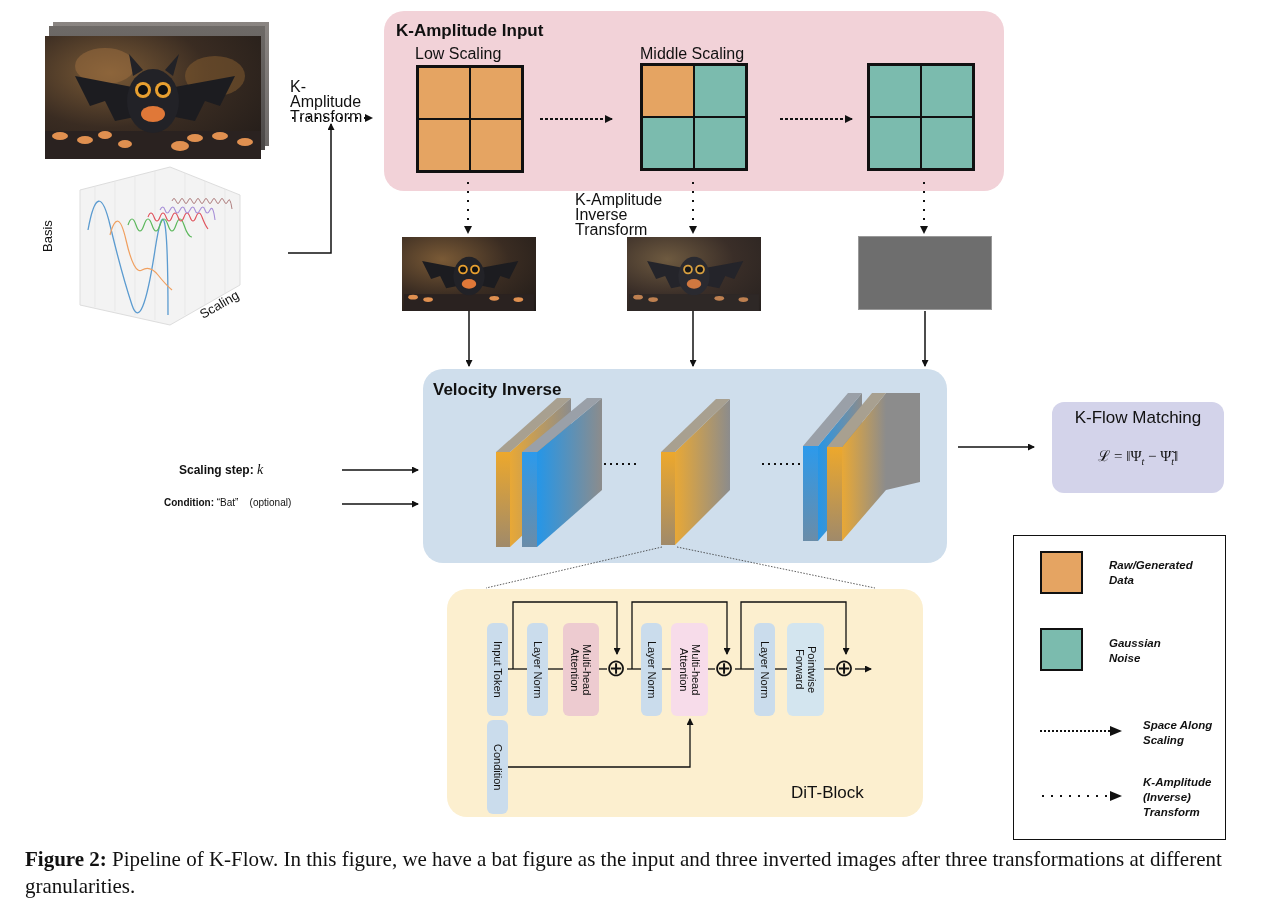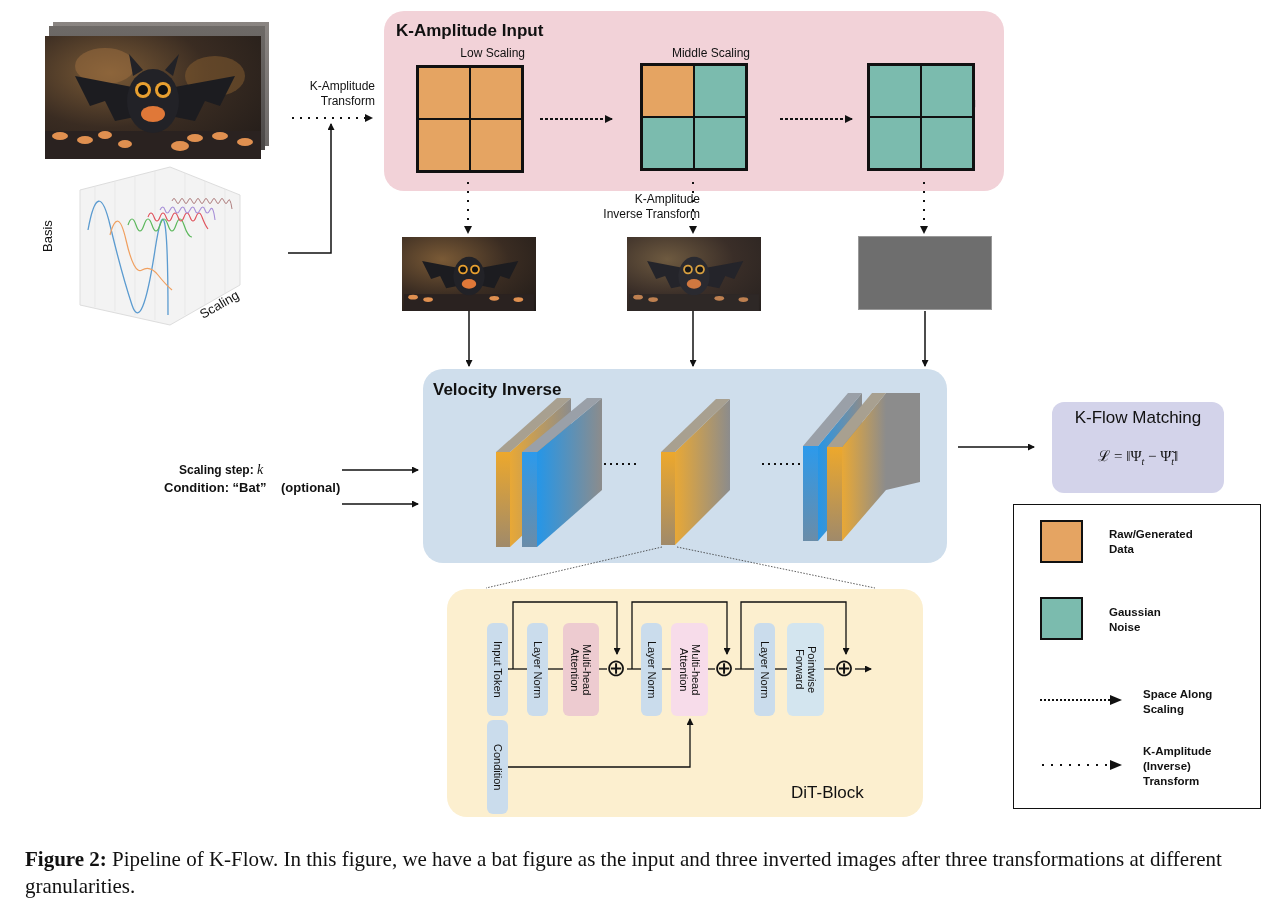--- a/index.html
+++ b/index.html
@@ -1,25 +1,25 @@
 <!DOCTYPE html>
 <html><head>
 <meta charset="utf-8">
 <style>
   html, body { margin:0; padding:0; background:#ffffff; }
   body { width:1280px; height:906px; position:relative; overflow:hidden; font-family:"Liberation Sans", sans-serif; color:#111; }
   .abs { position:absolute; }
   svg.overlay { position:absolute; left:0; top:0; width:1280px; height:906px; pointer-events:none; }
   .panel { position:absolute; border-radius:20px; }
   .panel-title { position:absolute; font-weight:bold; font-size:17px; }
-  .lbl { position:absolute; font-size:12px; text-align:right; line-height:15px; }
+  .lbl { position:absolute; font-size:16px; text-align:left; line-height:15px; }
   .grid4 { position:absolute; width:108px; height:108px; border:2px solid #111; box-sizing:border-box; display:grid; grid-template-columns:1fr 1fr; grid-template-rows:1fr 1fr; }
   .grid4 > div { border:1px solid #111; }
   .thumb { position:absolute; width:134px; height:74px; overflow:hidden; }
-  .legend-box { position:absolute; left:1013px; top:504px; width:248px; height:305px; border:1.5px solid #111; box-sizing:border-box; background:#fff; }
+  .legend-box { position:absolute; left:1013px; top:535px; width:213px; height:305px; border:1.5px solid #111; box-sizing:border-box; background:#fff;font-style:italic; }
   .swatch { position:absolute; width:43px; height:43px; border:2px solid #111; box-sizing:border-box; }
   .legend-text { position:absolute; font-size:11.5px; font-weight:bold; line-height:15px; }
   .dit-block { position:absolute; border-radius:6px; display:flex; align-items:center; justify-content:center; }
   .dit-block span { writing-mode:vertical-rl; font-size:11px; line-height:12px; text-align:center; white-space:pre-line; }
   .caption { position:absolute; left:25px; top:846px; font-family:"Liberation Serif", serif; font-size:21px; line-height:27px; width:1255px; }
   .caption b { font-weight:bold; }
 </style>
 </head>
 <body>
 
@@ -208,21 +208,21 @@
     <polygon points="886,393 920,393 920,482 886,490" fill="#8C8C8C"></polygon>
   </g>
   <line x1="604" y1="464" x2="640" y2="464" stroke="#111" stroke-width="2" stroke-dasharray="2,4"></line>
   <line x1="762" y1="464" x2="800" y2="464" stroke="#111" stroke-width="2" stroke-dasharray="2,4"></line>
 </svg>
 
 <div class="abs" style="left:179px;top:462px;font-size:12px;">
   <b>Scaling step:</b>
   <i style="font-family:'Liberation Serif',serif;font-size:14px;">k</i>
 </div>
-<div class="abs" style="left:164px;top:480px;font-size:13px;font-weight:bold;">
+<div class="abs" style="left:164px;top:497px;font-size:10px;">
   <b>Condition:</b>
   <span>“Bat”</span>&nbsp;&nbsp;&nbsp;
   <span>(optional)</span>
 </div>
 
 <div class="panel" style="left:1052px;top:402px;width:172px;height:91px;background:#D3D3EA;border-radius:12px;"></div>
 <div class="abs" style="left:1052px;top:408px;width:172px;text-align:center;font-size:17px;font-weight:normal;">K-Flow Matching</div>
 <div class="abs" style="left:1052px;top:445px;width:172px;text-align:center;font-family:'Liberation Serif',serif;font-size:15px;">
   <span>ℒ = ‖Ψ</span><sub style="font-style:italic;font-size:10px;">t</sub><span> − Ψ̃</span><sub style="font-style:italic;font-size:10px;">t</sub><span>‖</span>
 </div>

